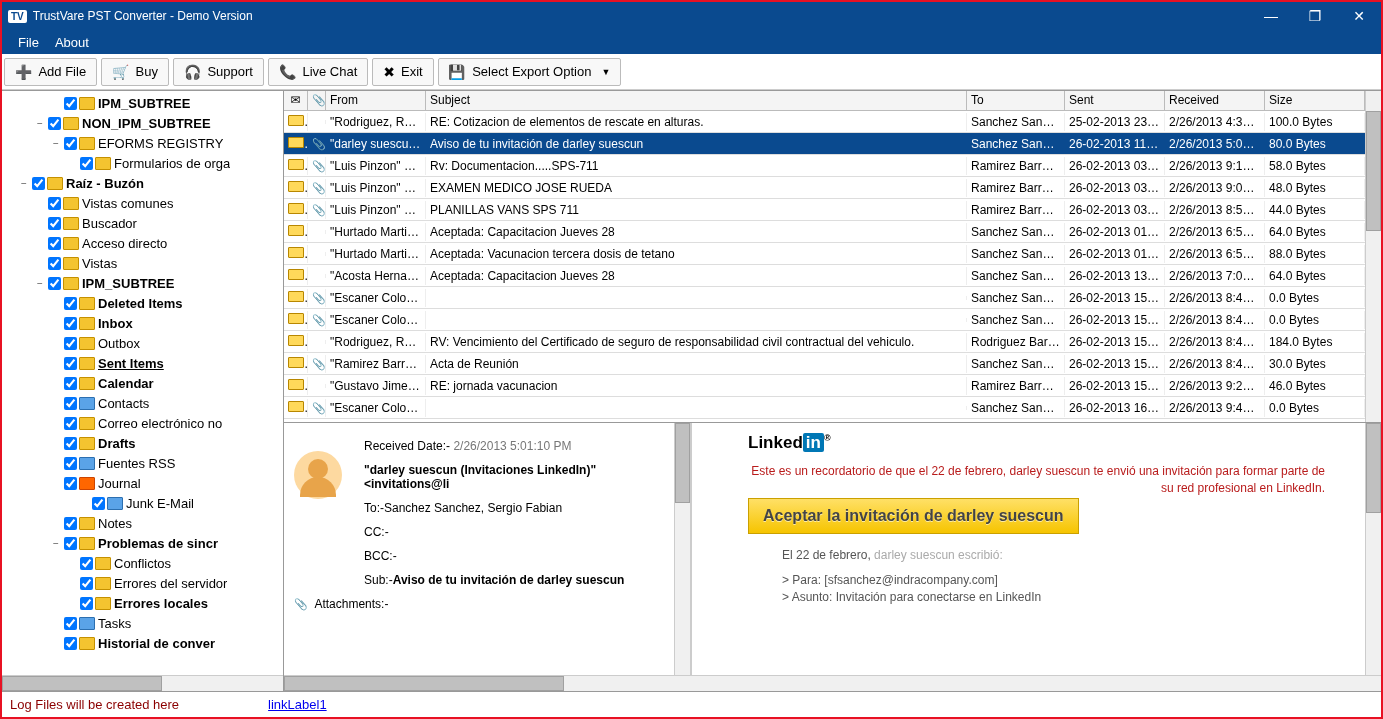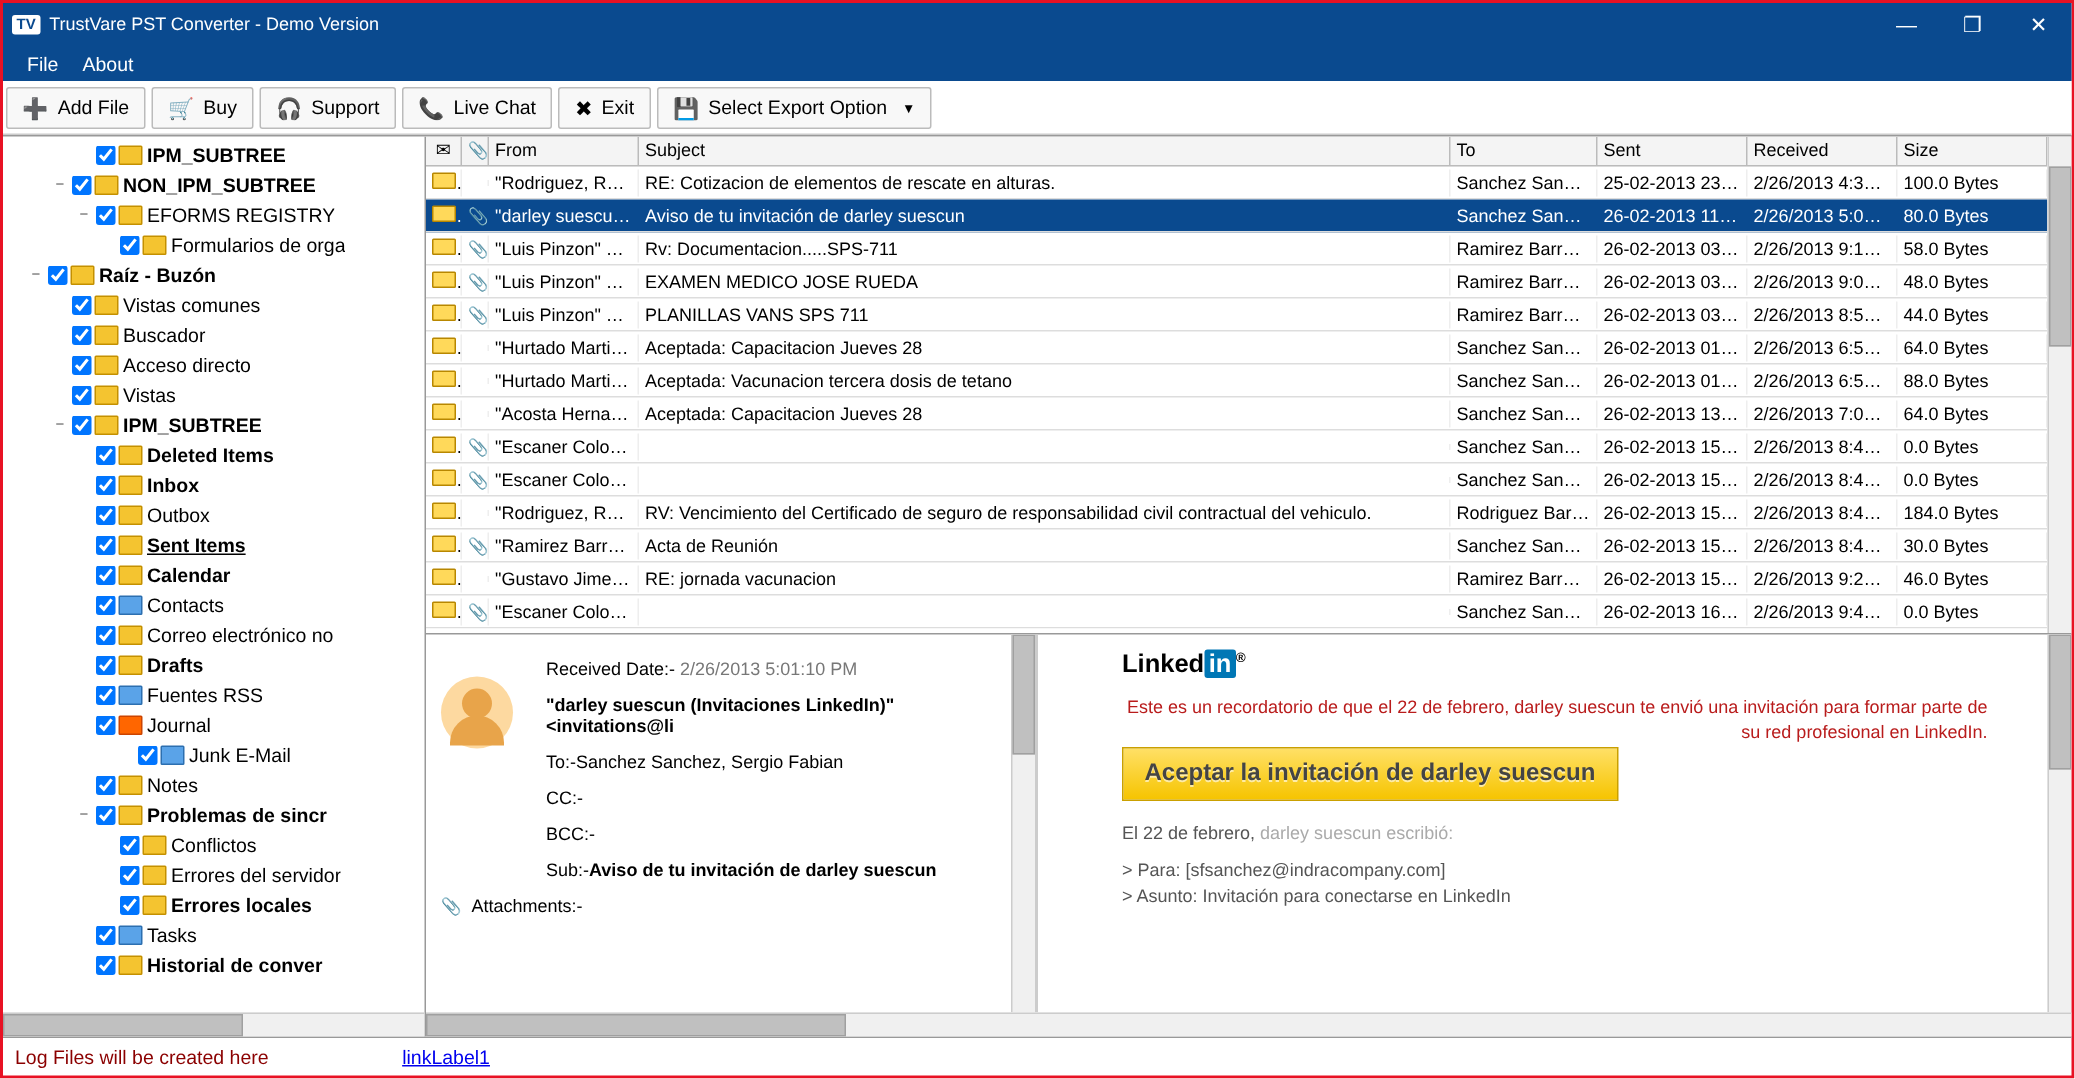--- a/index.html
+++ b/index.html
@@ -64,21 +64,21 @@
 .pv-bold { font-weight: bold; color: #000; }
 .pv-attach { margin-top: 4px; }
 .pv-scroll { position: absolute; right: 0; top: 0; width: 16px; height: 100%; background: #f0f0f0; border-left: 1px solid #ccc; }
 .pv-scroll-thumb { position: absolute; top: 0; width: 100%; height: 80px; background: #c0c0c0; border: 1px solid #a0a0a0; }
 .pv-right { flex: 1; position: relative; overflow: hidden; padding: 10px 56px 10px 56px; font-size: 12px; }
 .li-logo { font-weight: bold; font-size: 17px; margin-bottom: 10px; }
 .li-logo .in { background: #0077b5; color: #fff; padding: 0 3px; border-radius: 2px; }
 .li-reg { font-size: 9px; vertical-align: top; }
 .li-text { margin-bottom: 1px; line-height: 1.4; color: #b91c1c; text-align: right; }
 .li-btn { background: linear-gradient(#ffe066, #f6c400); border: 1px solid #caa000; padding: 8px 14px; font-size: 16px; font-weight: bold; color: #444; display: inline-block; cursor: pointer; margin-bottom: 14px; text-shadow: 0 1px 0 rgba(255,255,255,0.6); }
-.li-line { color: #555; margin-bottom: 3px; }
+.li-line { color: #555; margin-bottom: 3px; margin-left: 34px; }
 .li-line .blur { color: #aaa; }
 .pv-right-scroll { position: absolute; right: 0; top: 0; width: 16px; height: 100%; background: #f0f0f0; border-left: 1px solid #ccc; }
 .pv-right-scroll-thumb { position: absolute; top: 0; width: 100%; height: 90px; background: #c0c0c0; border: 1px solid #a0a0a0; }
 .bottom-hscroll { height: 16px; background: #f0f0f0; border-top: 1px solid #ccc; position: relative; }
 .bottom-hscroll-thumb { position: absolute; left: 0; top: 0; width: 280px; height: 100%; background: #c0c0c0; border: 1px solid #a0a0a0; }
 .statusbar { height: 26px; border-top: 1px solid #999; display: flex; align-items: center; padding: 0 8px; font-size: 13px; gap: 89px; }
 .status-log { color: #8b0000; }
 .status-link { color: #0000ee; text-decoration: underline; cursor: pointer; }
 .clip { font-size: 11px; }
 </style>

